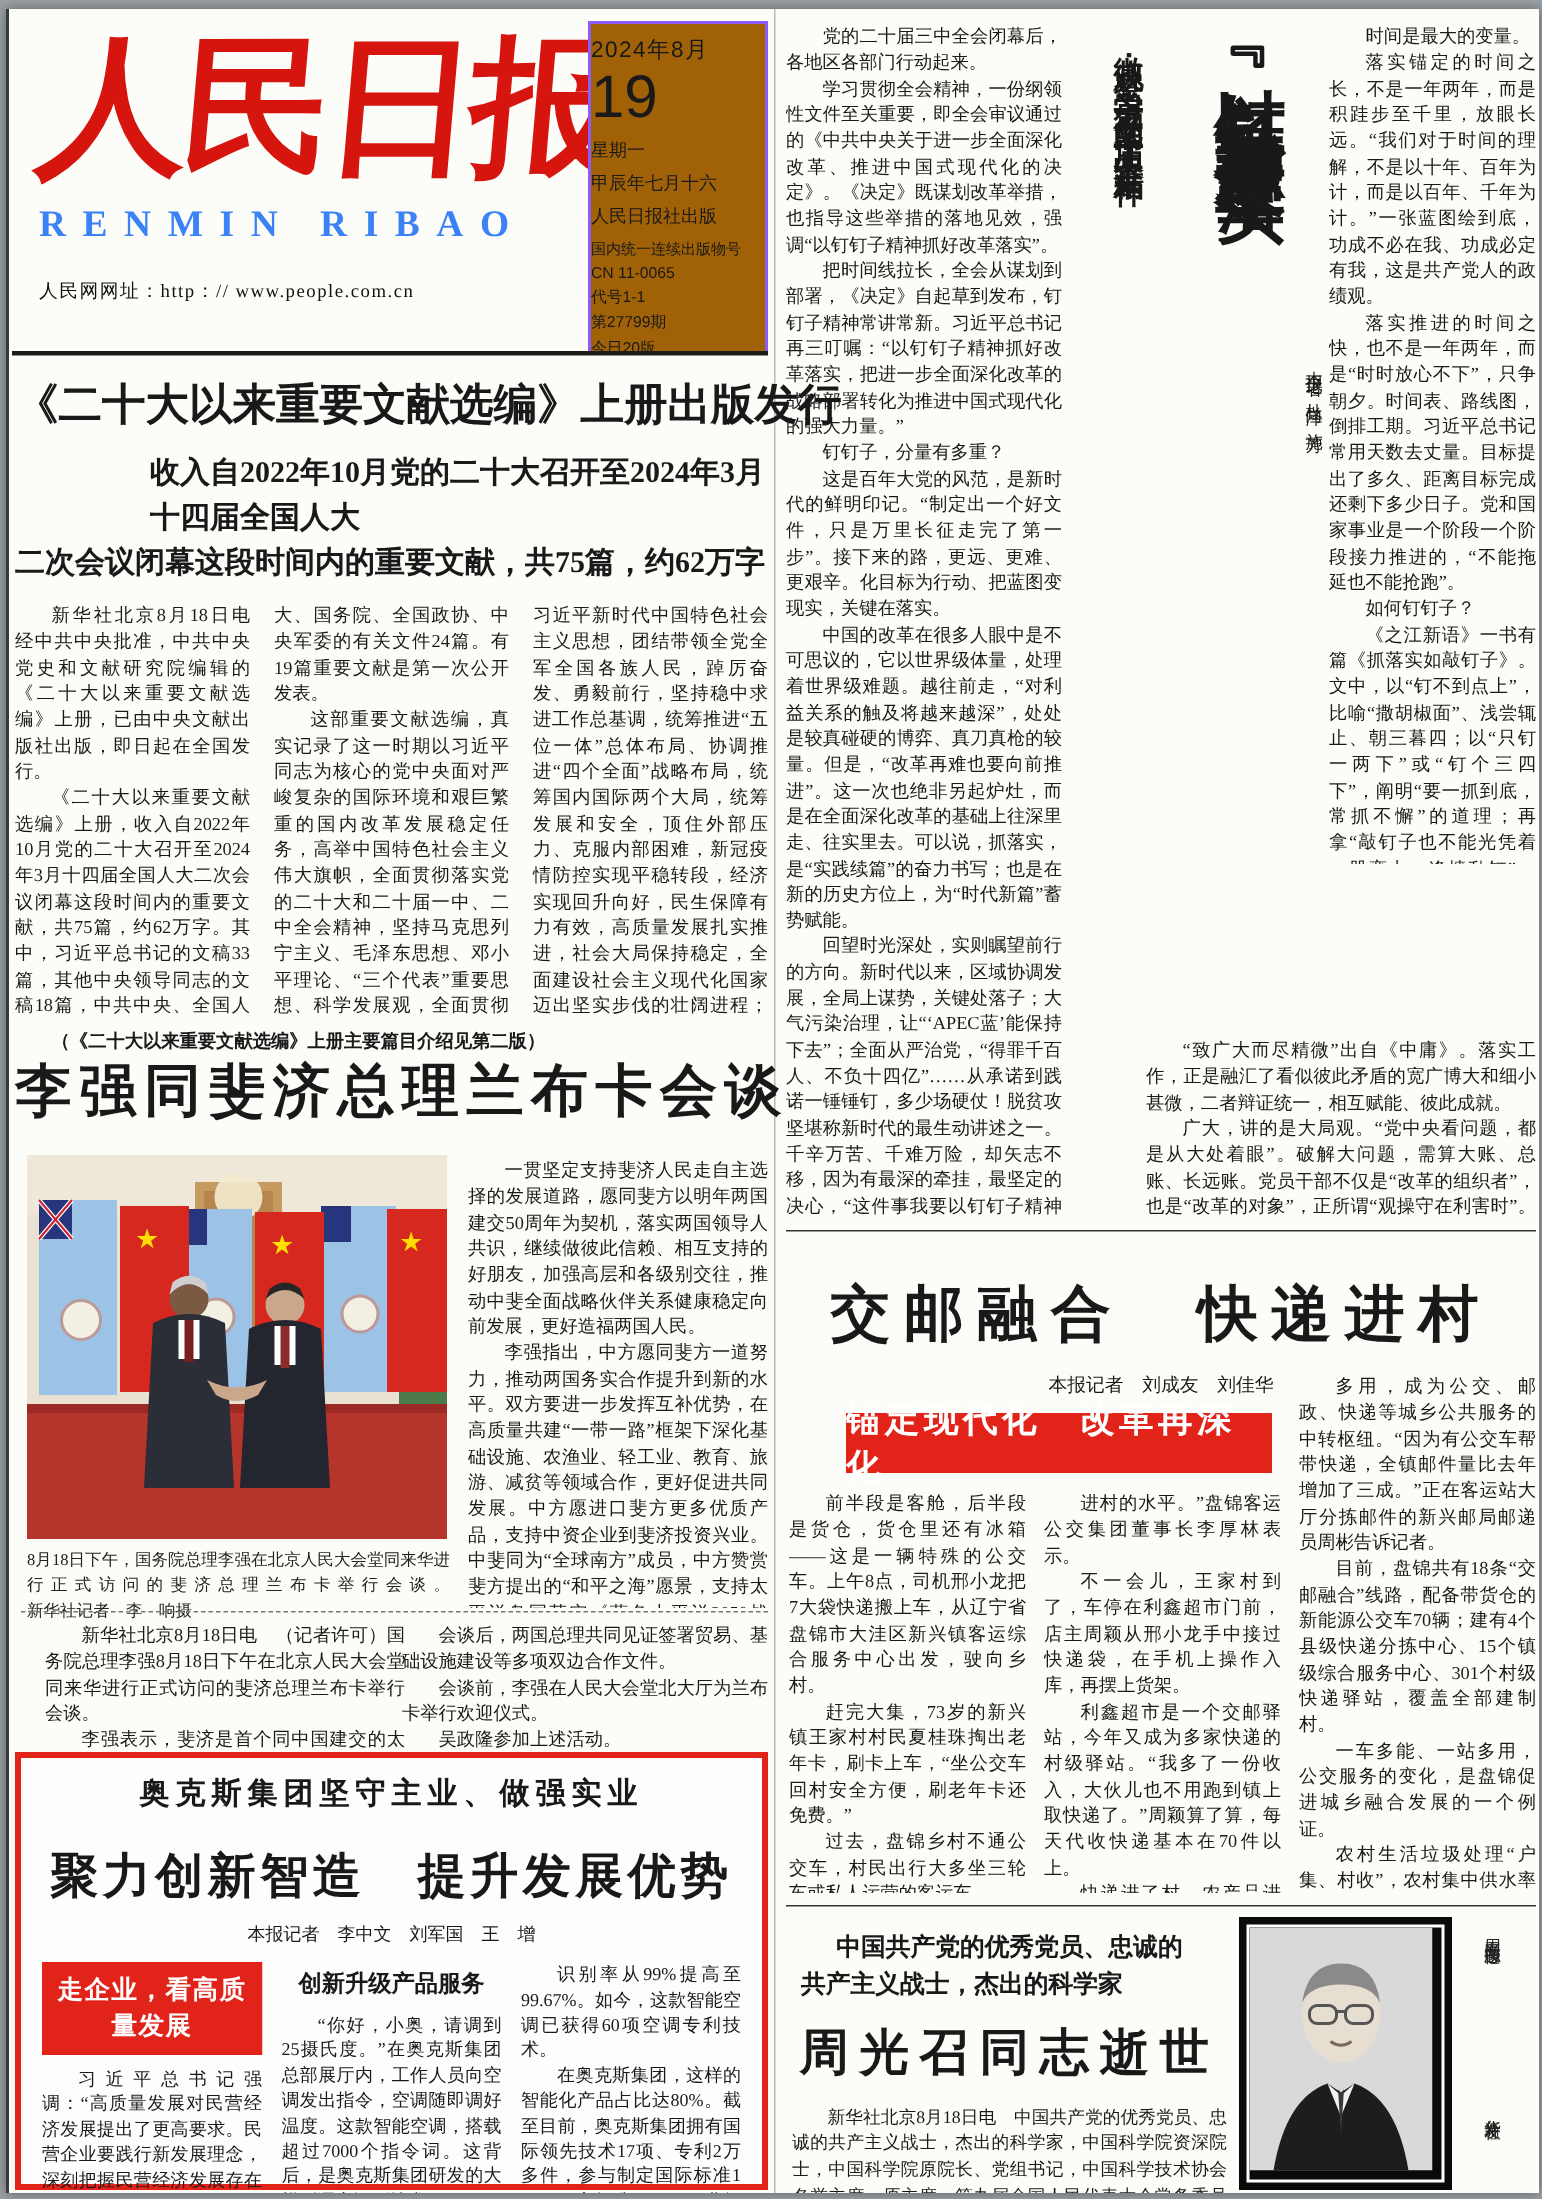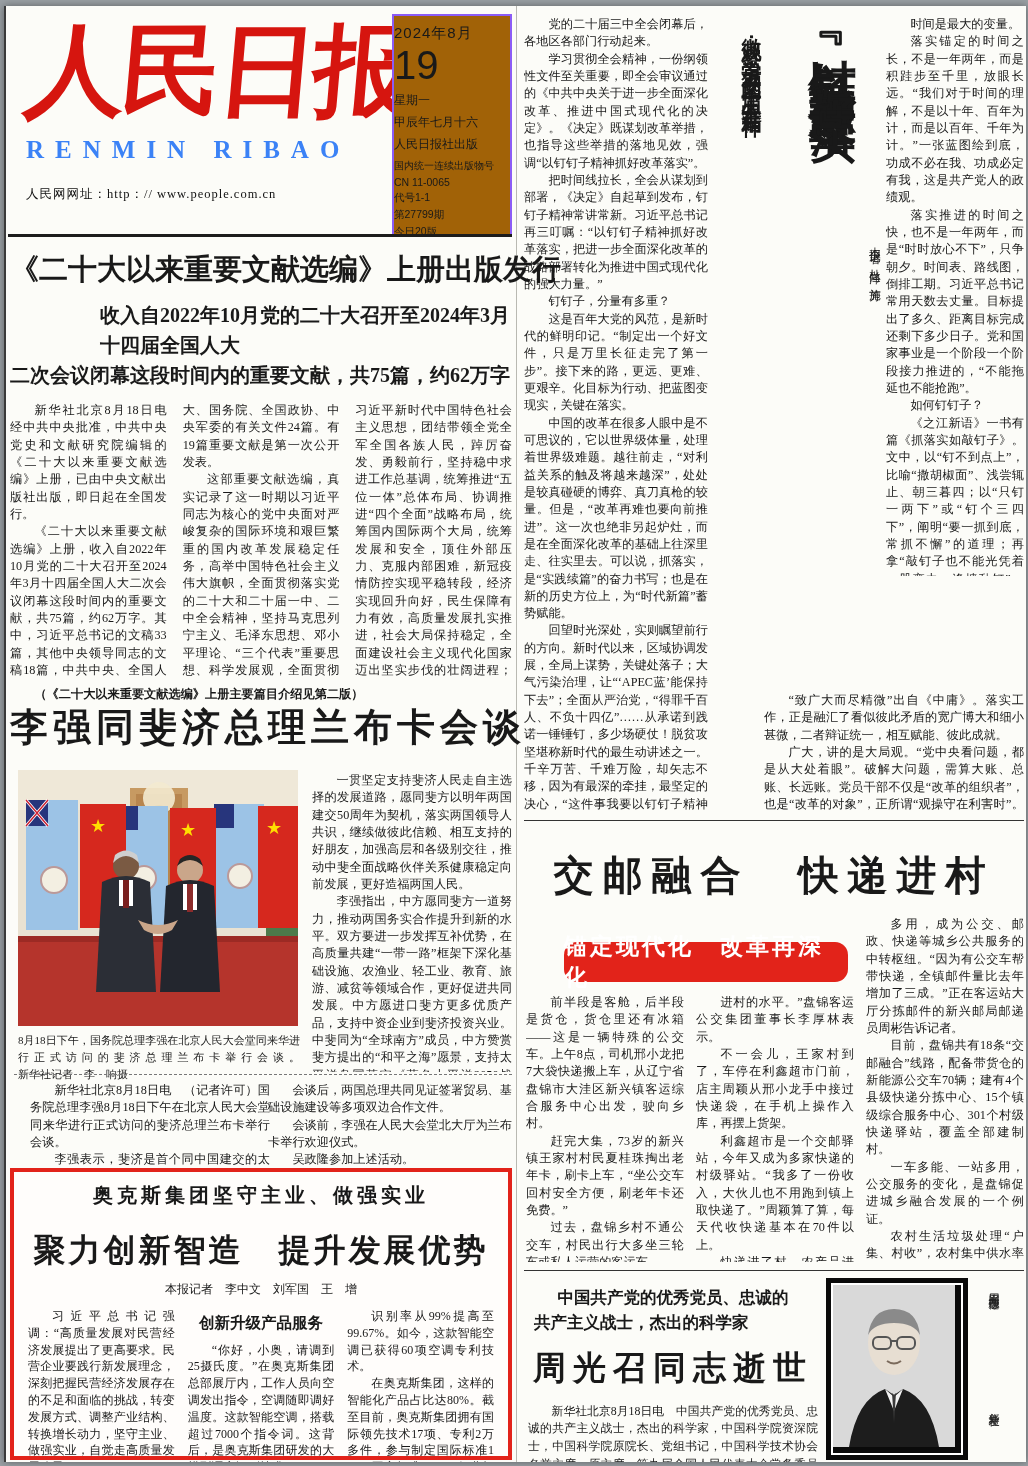--- a/index.html
+++ b/index.html
@@ -175,20 +175,21 @@
         <p>吴政隆参加上述活动。</p>
       </div>
   </div>
 
   <div class="abs auxbox" style="left:4px;top:1162px;width:494px;height:284px;">
     <div class="aux-kicker">奥克斯集团坚守主业、做强实业</div>
     <div class="aux-headline">聚力创新智造　提升发展优势</div>
     <div class="aux-byline">本报记者　李中文　刘军国　王　增</div>
     <div class="aux-cols">
       <div class="aux-col">
+        <div class="aux-label">走企业，看高质量发展</div>
         <div>
             <p>习近平总书记强调：“高质量发展对民营经济发展提出了更高要求。民营企业要践行新发展理念，深刻把握民营经济发展存在的不足和面临的挑战，转变发展方式、调整产业结构、转换增长动力，坚守主业、做强实业，自觉走高质量发展路子。”</p>
           </div>
       </div>
       <div class="aux-col">
         <div class="aux-subhead">创新升级产品服务</div>
         <div>
             <p>“你好，小奥，请调到25摄氏度。”在奥克斯集团总部展厅内，工作人员向空调发出指令，空调随即调好温度。这款智能空调，搭载超过7000个指令词。这背后，是奥克斯集团研发的大模型语音识别技术。</p>
             <p>2021年，奥克斯集团积极布局研发语音识别技术，并与上海交通大学等高校开展合作。但当时，奥克斯集团推出的首款产品尚有不足——命令词相对单一，响应延时较高。为寻求突破，研发团队开展了历时11个月的市场调研，深入剖析、提炼客户需求，不断迭代技术，最终将响应速度从1秒提升到0.68秒，</p>
           </div>
@@ -229,21 +230,22 @@
           <p>广大，讲的是大局观。“党中央看问题，都是从大处着眼”。破解大问题，需算大账、总账、长远账。党员干部不仅是“改革的组织者”，也是“改革的对象”，正所谓“观操守在利害时”。进一步全面深化改革是亿万人的命运交响，事关古老而青春中国的兴衰荣辱，容不得“屁股决定脑袋”的短视，见不得“同组织讨价还价”的狭隘。计利当计天下利。</p>
         </div>
 
     </div>
   </div>
 
   <div class="abs hrule" style="left:518px;top:814px;width:500px;height:1px;background:#333;"></div>
 
   <div class="abs" style="left:518px;top:818px;width:500px;height:444px;">
     <div class="jy-headline" style="margin-top:24px;">交邮融合　快递进村</div>
-    <div class="abs banner" style="left:40px;top:118px;width:284px;height:40px;border-radius:13px;">锚定现代化　改革再深化</div>
+    <div class="jy-byline" style="margin-top:12px;">本报记者　刘成友　刘佳华</div>
+    <div class="abs banner" style="left:40px;top:118px;width:284px;height:40px;">锚定现代化　改革再深化</div>
     <div class="abs body-text" style="left:2px;top:170px;width:158px;height:268px;">
         <p>前半段是客舱，后半段是货仓，货仓里还有冰箱——这是一辆特殊的公交车。上午8点，司机邢小龙把7大袋快递搬上车，从辽宁省盘锦市大洼区新兴镇客运综合服务中心出发，驶向乡村。</p>
         <p>赶完大集，73岁的新兴镇王家村村民夏桂珠掏出老年卡，刷卡上车，“坐公交车回村安全方便，刷老年卡还免费。”</p>
         <p>过去，盘锦乡村不通公交车，村民出行大多坐三轮车或私人运营的客运车。</p>
       </div>
     <div class="abs body-text" style="left:172px;top:170px;width:158px;height:268px;">
         <p>进村的水平。”盘锦客运公交集团董事长李厚林表示。</p>
         <p>不一会儿，王家村到了，车停在利鑫超市门前，店主周颖从邢小龙手中接过快递袋，在手机上操作入库，再摆上货架。</p>
         <p>利鑫超市是一个交邮驿站，今年又成为多家快递的村级驿站。“我多了一份收入，大伙儿也不用跑到镇上取快递了。”周颖算了算，每天代收快递基本在70件以上。</p>
         <p>快递进了村，农产品进了城。最近周颖店里提前备好了河蟹的包装箱，“过段时间河蟹上市，村民发快递都来这里打包，通过公交车送到镇上。有生鲜也不怕，车上的冰箱能保鲜。”</p>

